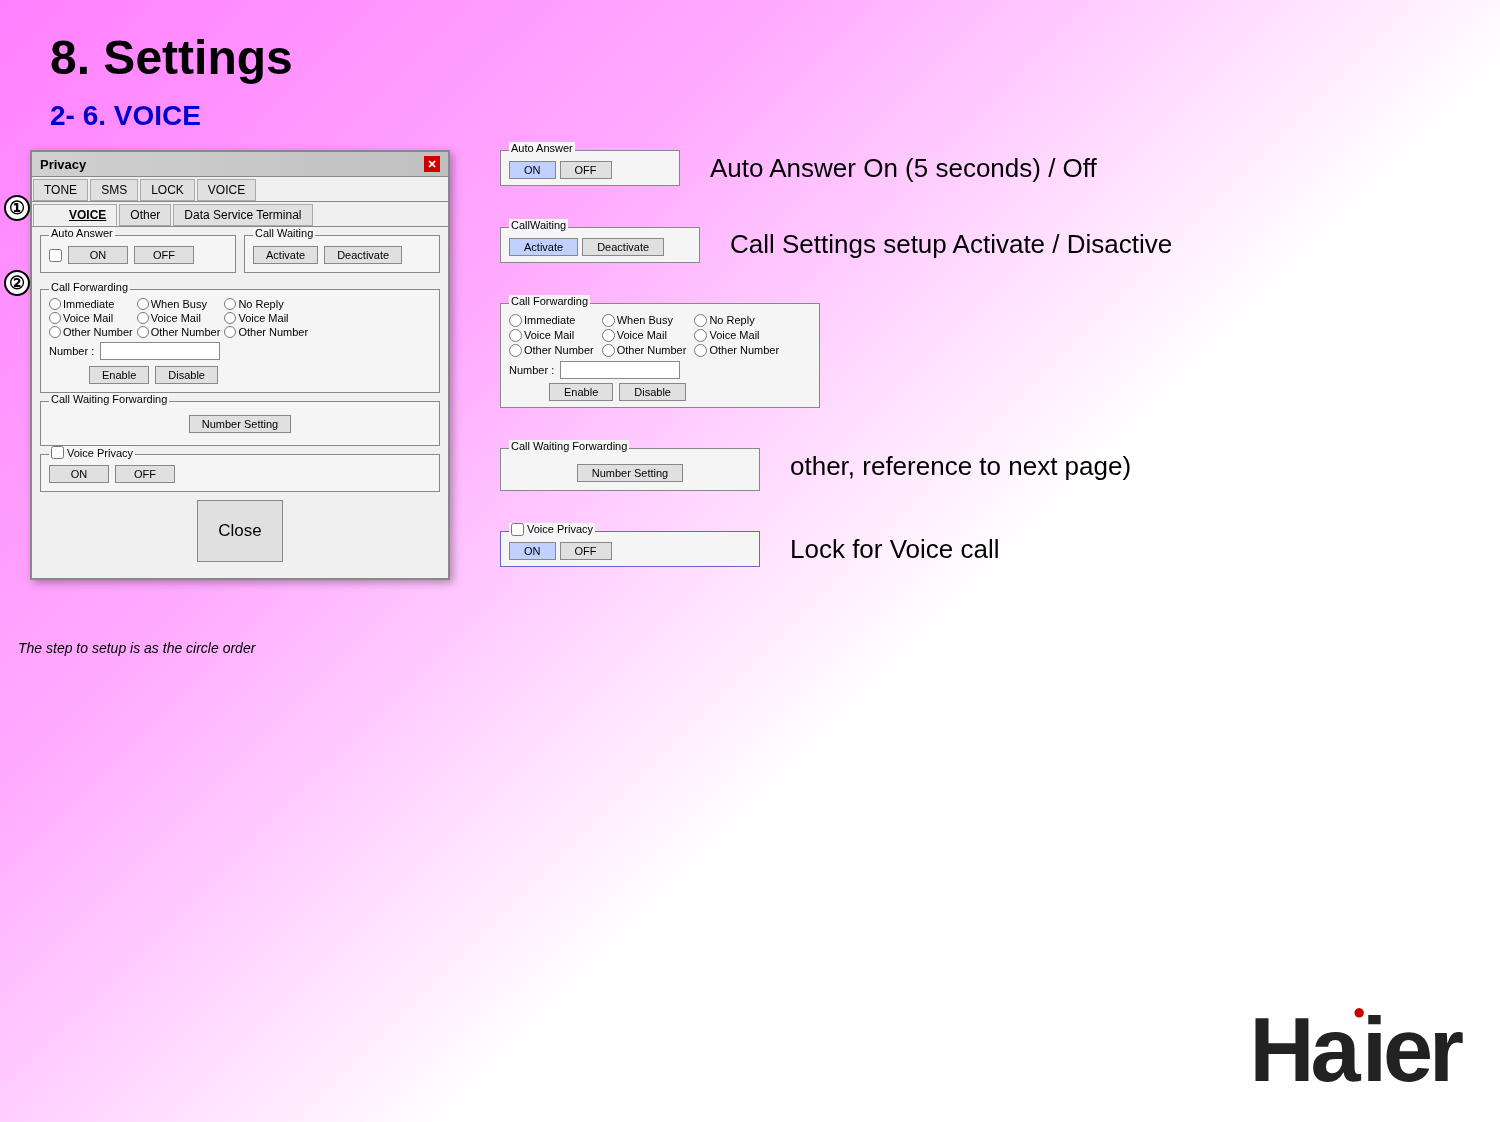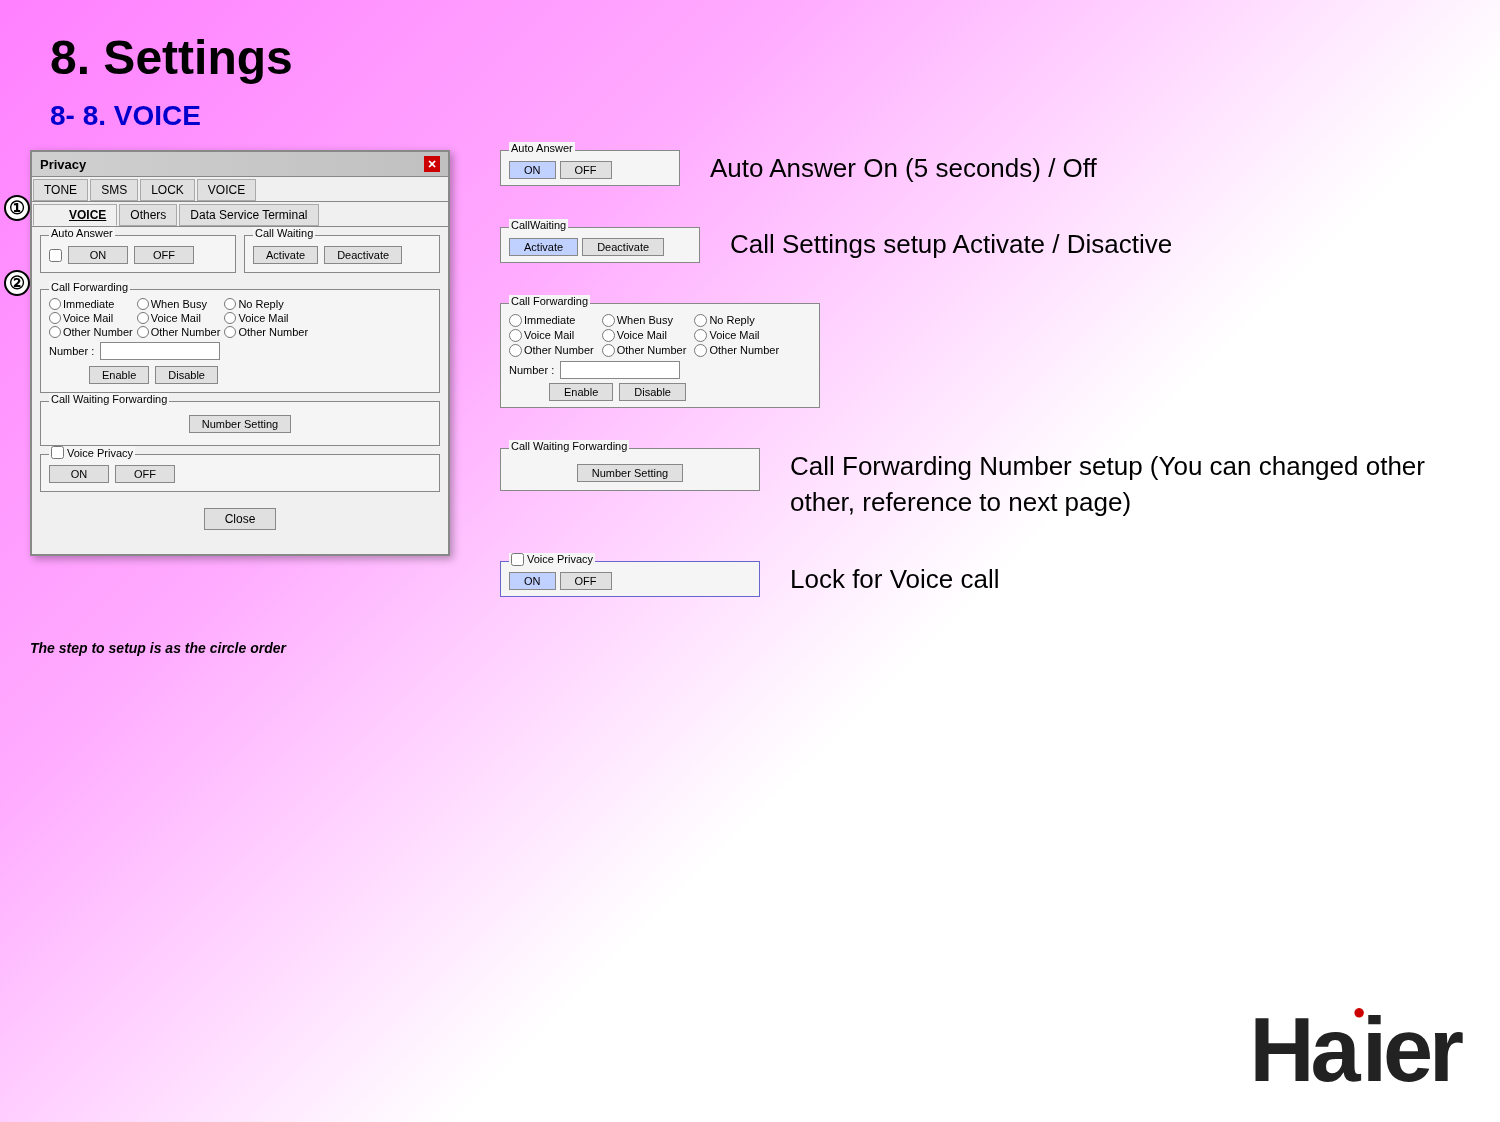--- a/index.html
+++ b/index.html
@@ -169,23 +169,23 @@
 
     .checkbox-label {
       display: flex;
       align-items: center;
       gap: 3px;
       font-size: 11px;
     }
 
     .close-window-btn {
       display: block;
-      margin: 16px auto;
-      padding: 3px 20px;
-      font-size: 12px;
+      margin: 8px auto;
+      padding: 20px 20px;
+      font-size: 17px;
       background: #e0e0e0;
       border: 1px solid #888;
       cursor: pointer;
     }
 
     .circle-label {
       position: absolute;
       left: 8px;
       font-size: 18px;
       font-weight: bold;
@@ -199,23 +199,23 @@
       border-radius: 50%;
       background: white;
     }
 
     .circle1 { top: 195px; left: 4px; }
     .circle2 { top: 270px; left: 4px; }
 
     .step-text {
       position: absolute;
       top: 640px;
-      left: 30px;
+      left: 18px;
       font-size: 14px;
-      font-weight: bold;
+      font-weight: normal;
       color: #000;
       font-style: italic;
     }
 
     
     .right-panel {
       position: absolute;
       top: 150px;
       left: 500px;
       width: 960px;
@@ -336,41 +336,41 @@
       font-size: 90px;
       font-weight: bold;
       color: #222;
       letter-spacing: -4px;
     }
   </style>
 </head>
 <body>
 
 <div class="page-title">8. Settings</div>
-<div class="page-subtitle">8- 8. VOICE</div>
+<div class="page-subtitle">2- 6. VOICE</div>
 
 <div class="circle-label circle1">①</div>
 <div class="circle-label circle2">②</div>
 
 <div class="setting-window">
   <div class="window-title-bar">
     <span>Privacy</span>
     <button class="close-btn">✕</button>
   </div>
 
   <div class="tabs-row1">
     <div class="tab">TONE</div>
     <div class="tab">SMS</div>
     <div class="tab">LOCK</div>
     <div class="tab">VOICE</div>
   </div>
 
   <div class="tabs-row2">
     <div class="tab active">VOICE</div>
-    <div class="tab">Others</div>
+    <div class="tab">Other</div>
     <div class="tab">Data Service Terminal</div>
   </div>
 
   <div class="window-body">
 
     <div style="display:flex; gap:8px; margin-bottom:8px;">
 
       <div class="section-box" style="flex:1;">
         <span class="section-label">Auto Answer</span>
         <div class="section-row">
@@ -563,21 +563,20 @@
   </div>
 
   <div class="explanation-row" style="align-items:flex-start;">
     <div class="mini-window" style="min-width:260px;">
       <span class="mini-window-label">Call Waiting  Forwarding</span>
       <div class="mini-window-body" style="text-align:center; padding: 14px 8px 8px 8px;">
         <button class="mini-btn">Number Setting</button>
       </div>
     </div>
     <div style="display:flex; flex-direction:column; justify-content:center;">
-      <div class="explanation-text">Call Forwarding Number setup (You can changed other</div>
       <div class="explanation-text">other, reference to next page)</div>
     </div>
   </div>
 
   <div class="explanation-row">
     <div class="mini-window" style="min-width:260px; border: 1px solid #6666cc;">
       <span class="mini-window-label" style="background:#f5f5f5;">
         <span class="checkbox-label">
           <input type="checkbox" style="">
           <span>Voice Privacy</span>

